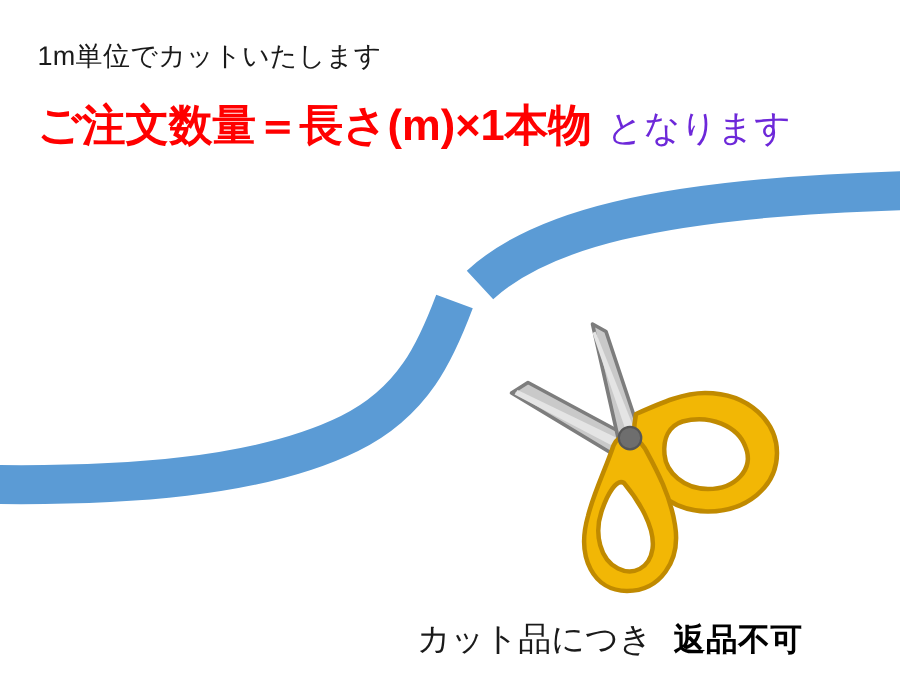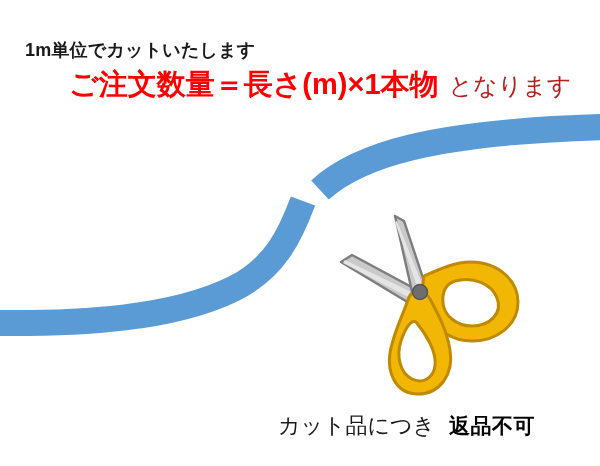--- a/index.html
+++ b/index.html
@@ -18,44 +18,43 @@
     overflow: hidden;
   }
   .txt {
     position: absolute;
     white-space: nowrap;
     line-height: 1;
   }
   
   #line-note {
     left: 25px;
-    top: 41px;
+    top: 28px;
     font-size: 18px;
-    font-weight: 700;
+    font-weight: 400;
     color: #1a1a1a;
     letter-spacing: 0.2px;
   }
   
   #line-formula {
     left: 25px;
     top: 70px;
     font-size: 0;          
   }
   #line-formula .red {
     font-size: 29px;
     font-weight: 700;
     color: #ff0000;
     letter-spacing: 0px;
     vertical-align: baseline;
-    margin-left: 44px;
   }
   #line-formula .tail {
     font-size: 24px;
     font-weight: 400;
-    color: #b91c1c;
+    color: #6d28d9;
     margin-left: 10px;
     vertical-align: baseline;
   }
   
   #line-return {
     left: 278px;
     top: 415px;
     font-size: 0;
   }
   #line-return .lead {

